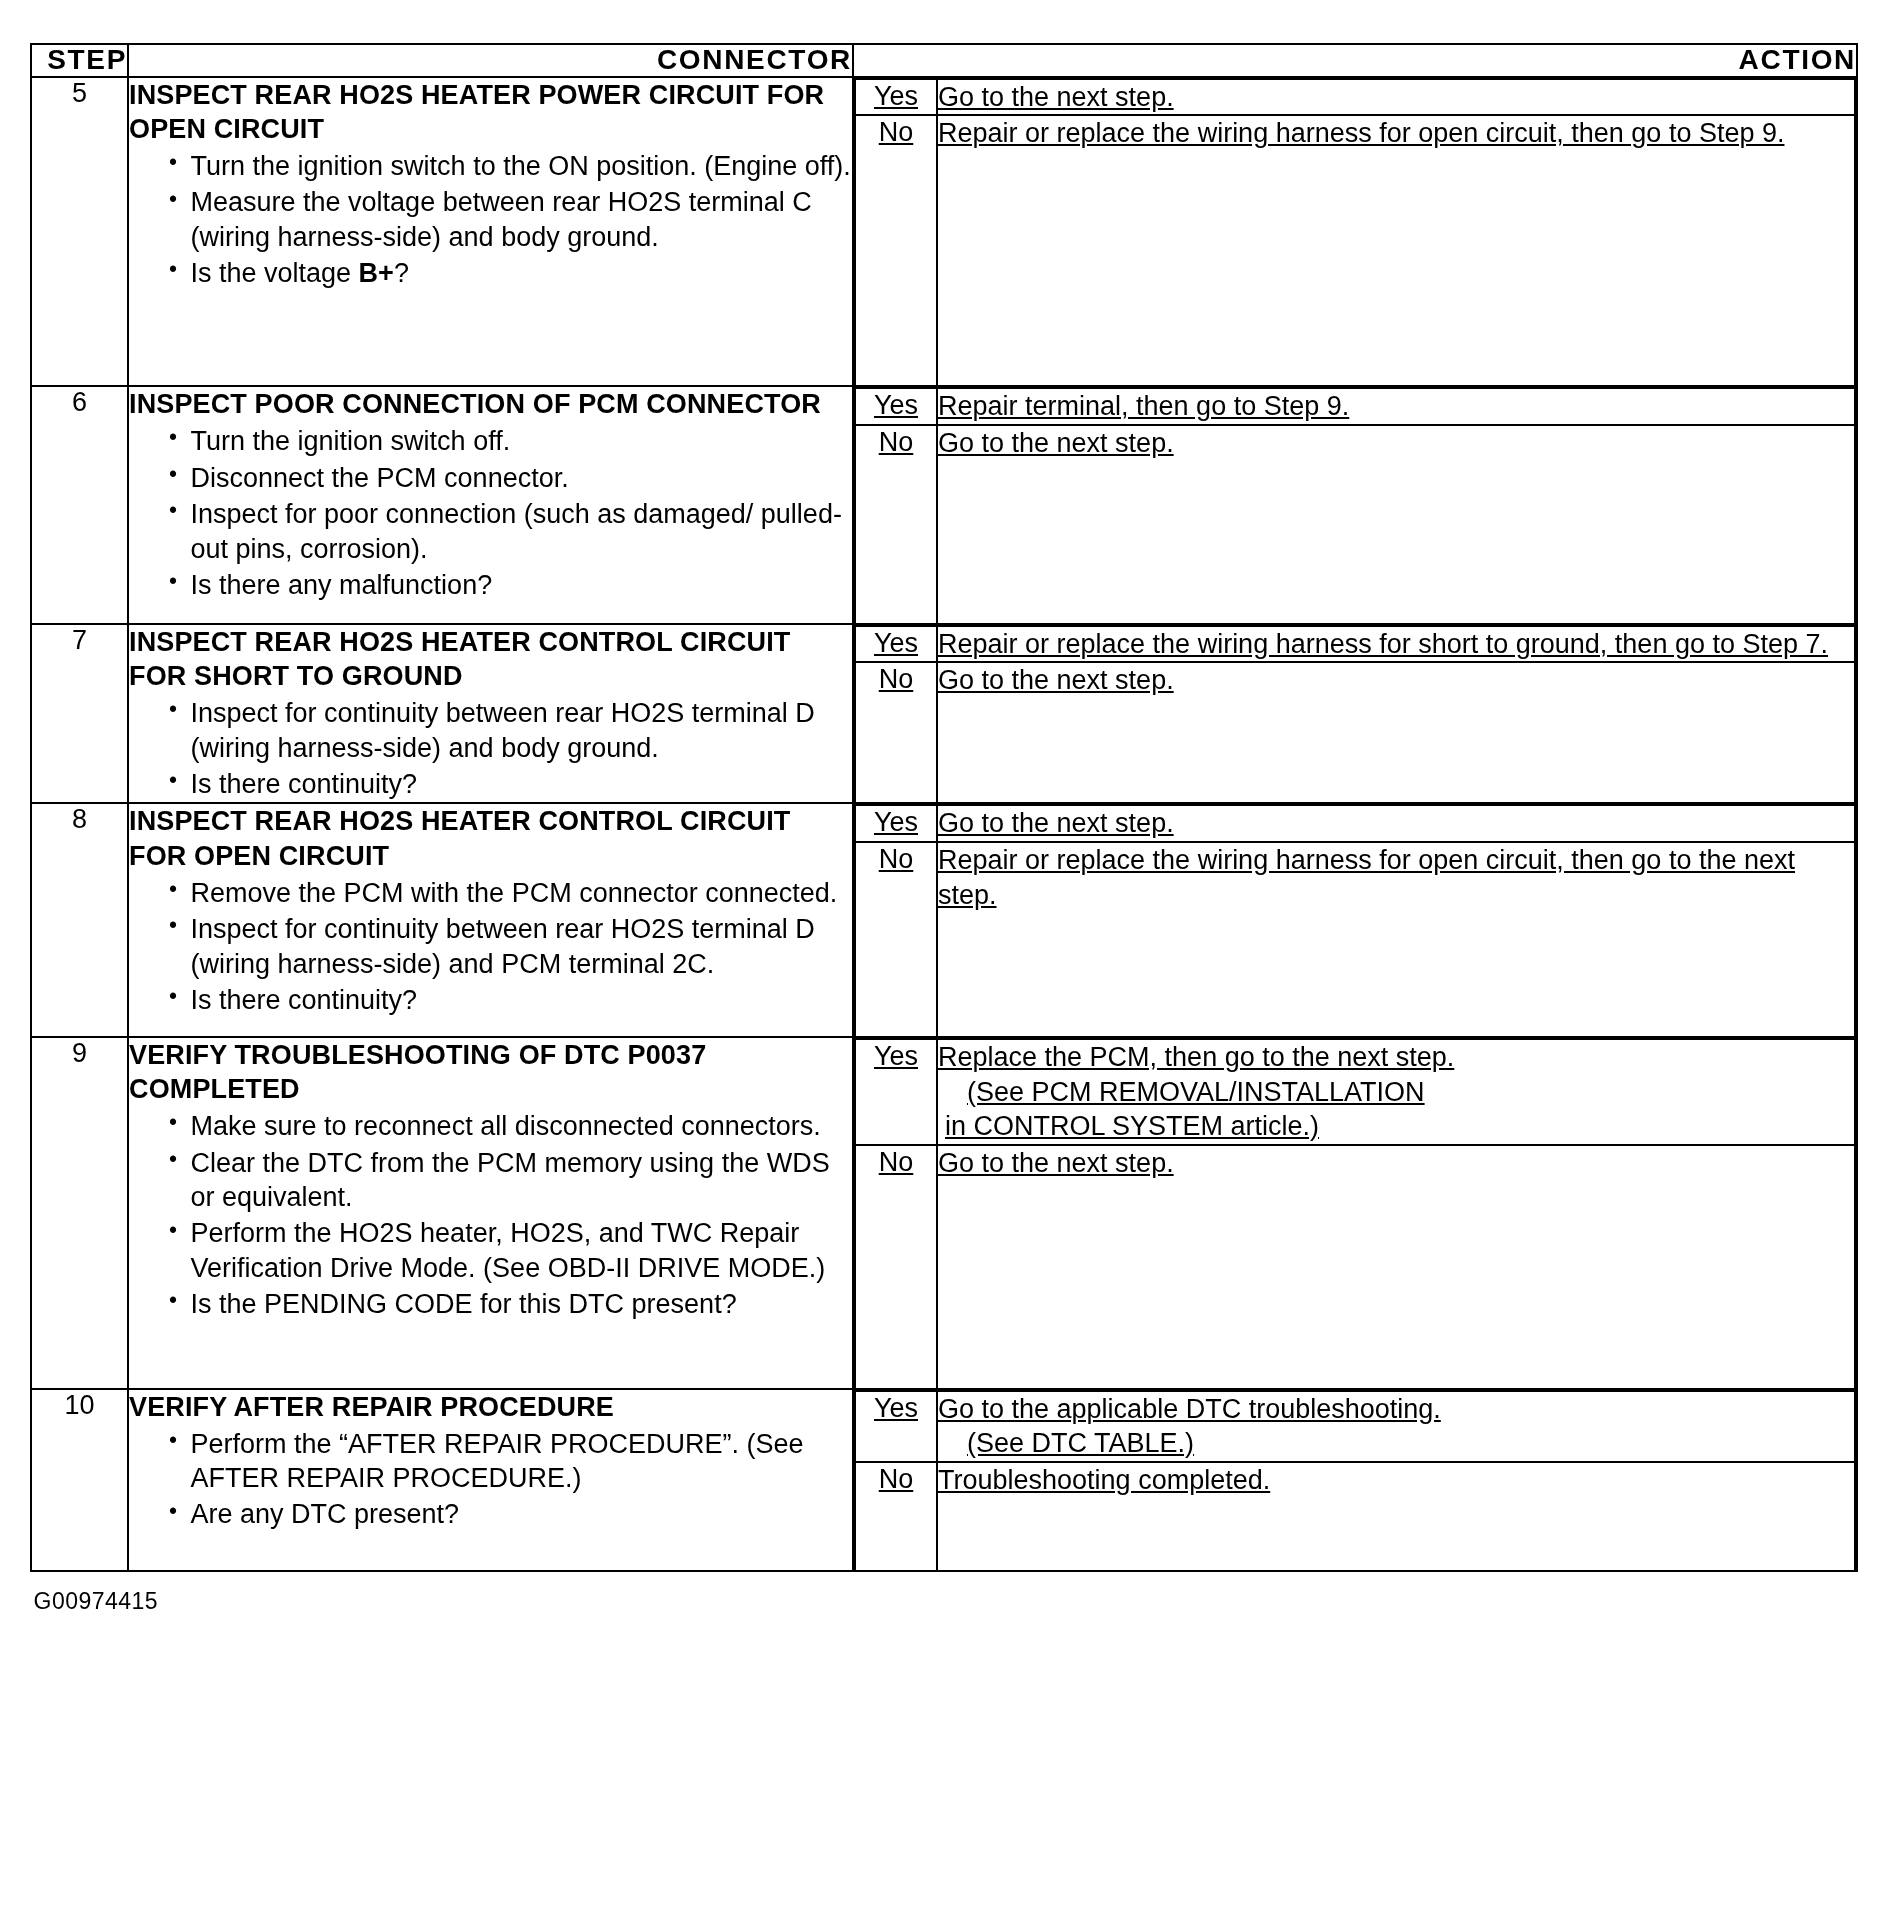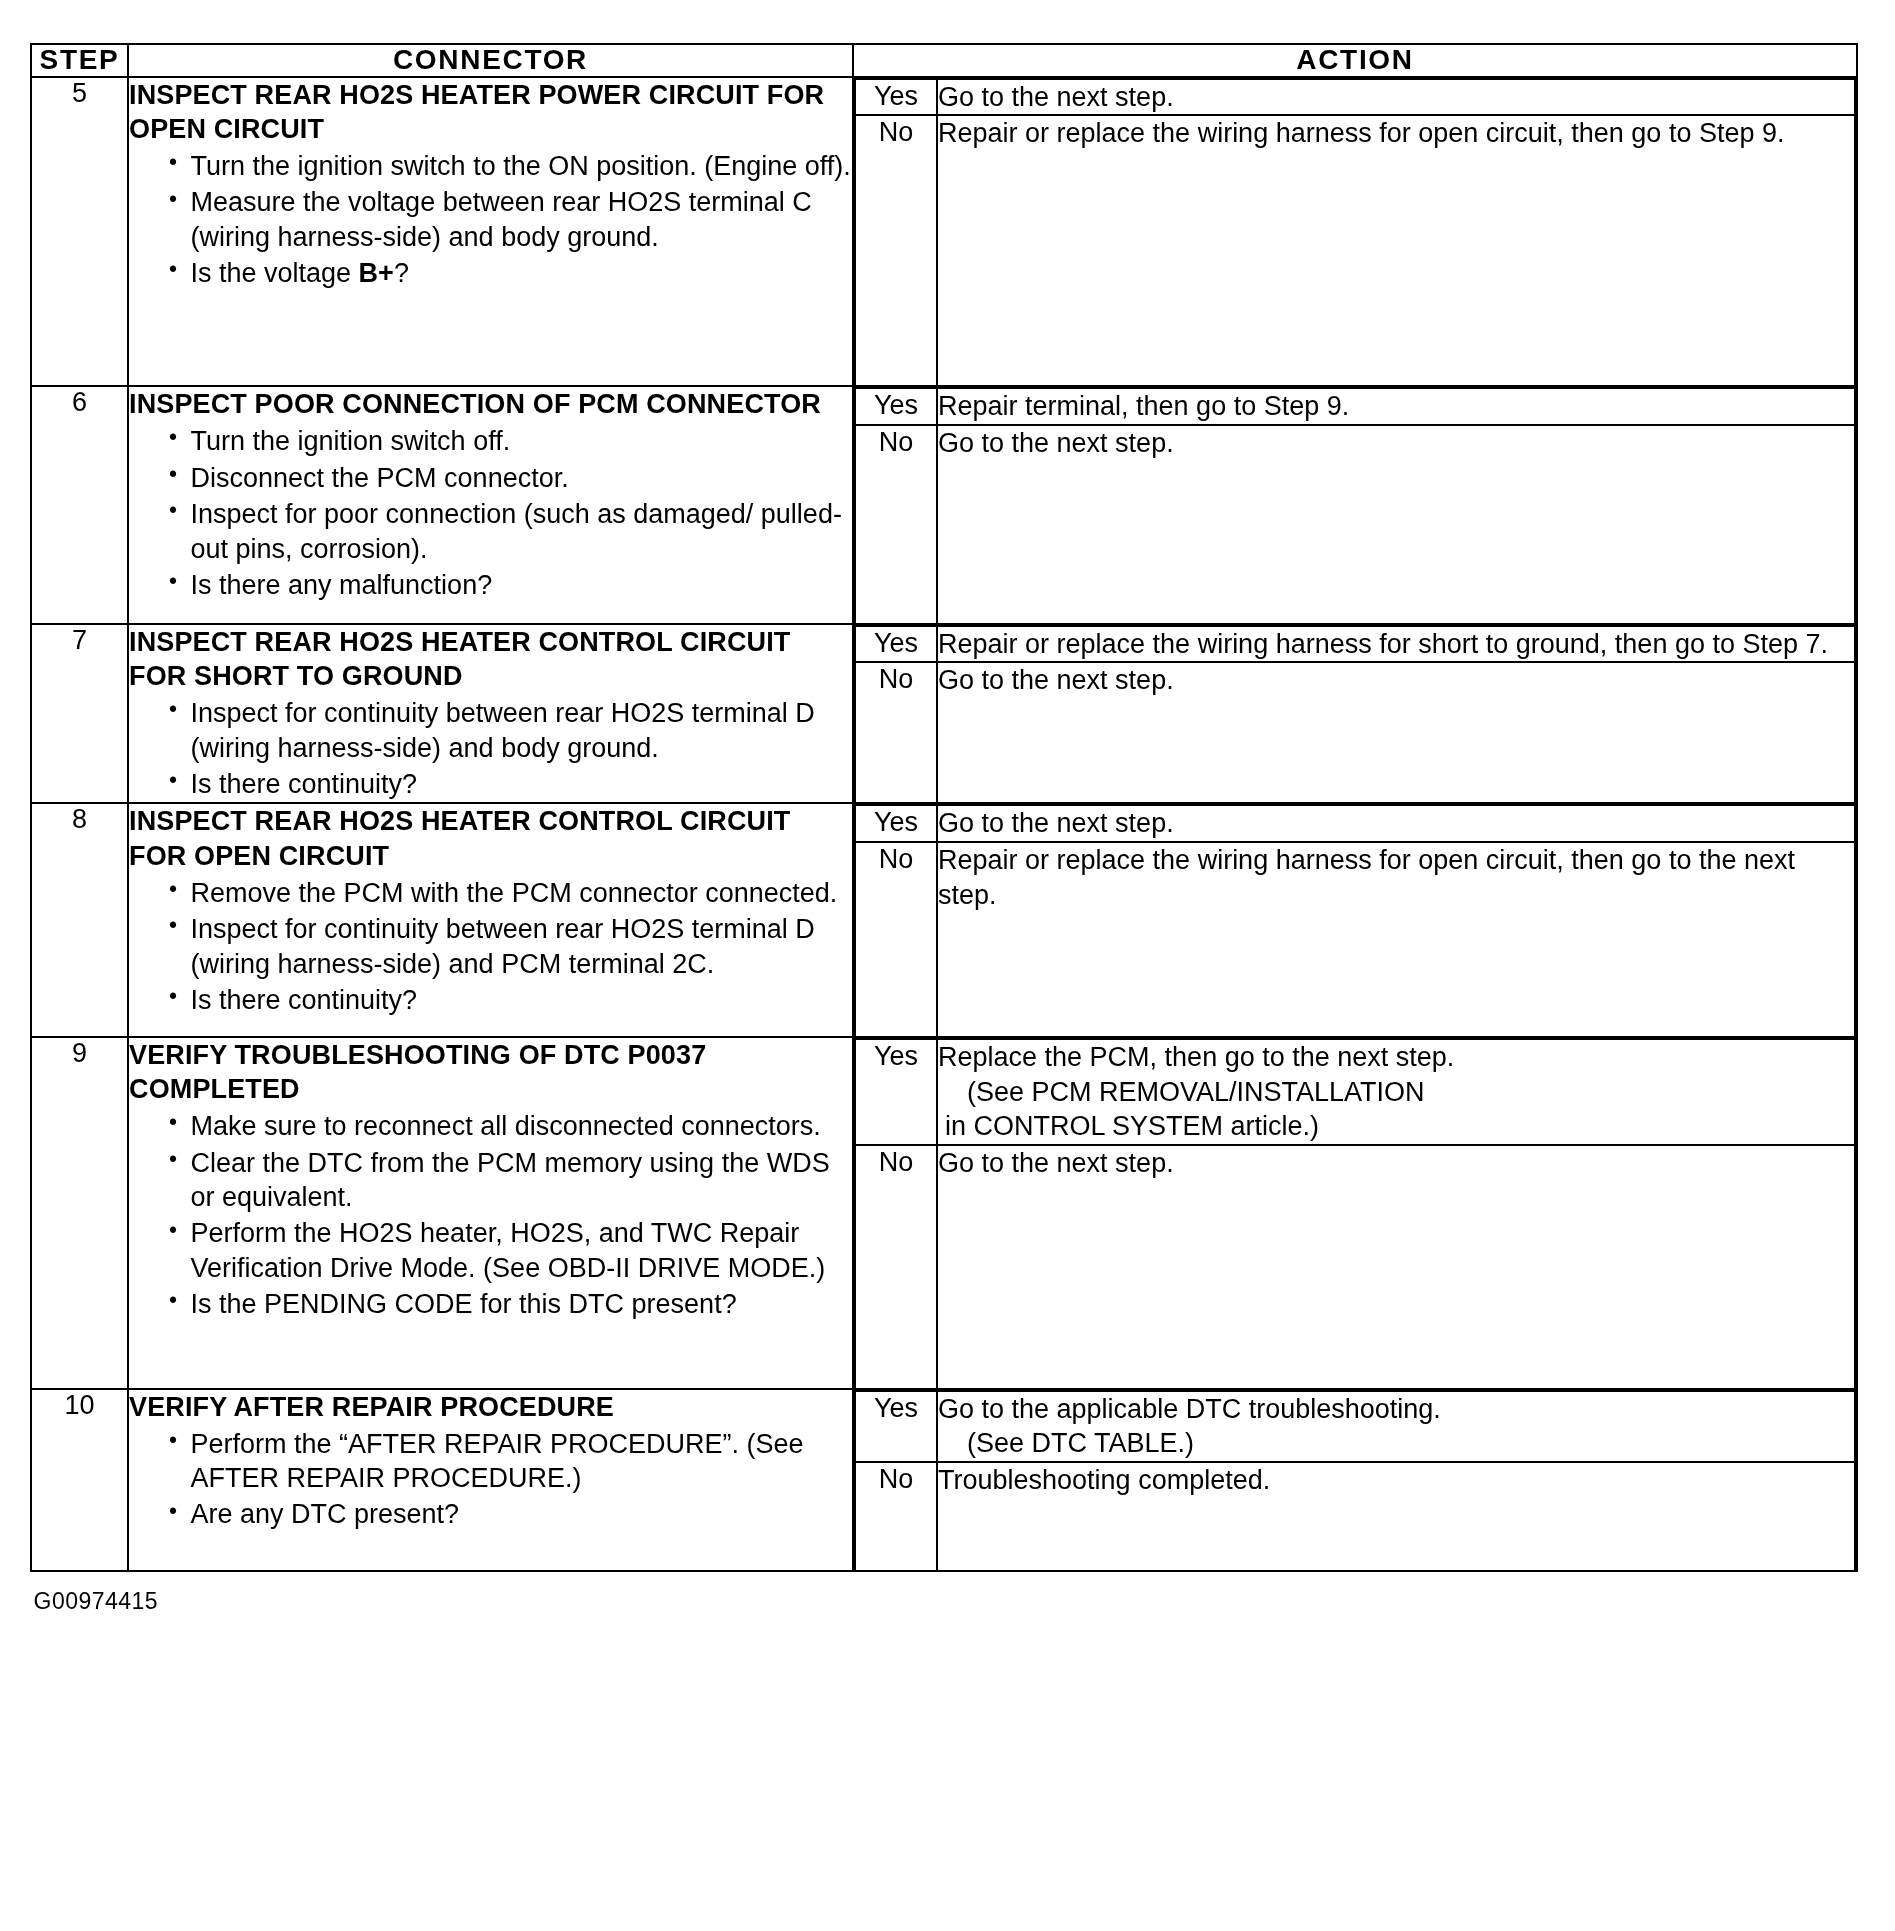--- a/index.html
+++ b/index.html
@@ -30,21 +30,21 @@
     vertical-align: top;
     padding: 0;
   }
   
   col.c-step   { width: 97px; }
   col.c-insp   { width: 725px; }
   col.c-yn     { width: 82px; }
   col.c-action { width: 922px; }
 
   thead th {
-    text-align: center;
+    text-align: right;
     font-size: 28px;
     font-weight: bold;
     letter-spacing: 0.06em;
     padding: 9px 0 10.7px 0;
     line-height: 1.1;
     border-radius: 9px;
   }
   .step-num {
     text-align: center;
     font-size: 27px;
@@ -102,20 +102,21 @@
   .inner-split {
     border-collapse: collapse;
     width: 100%;
     table-layout: fixed;
   }
   .inner-split td {
     border: 0;
     border-bottom: 2.7px solid #000;
     vertical-align: top;
     padding: 0;
+    text-decoration: underline;
   }
   .inner-split tr:last-child td {
     border-bottom: 0;
   }
   td.nopad { padding: 0; }
   .footer-code {
     margin-top: 16px;
     font-size: 23px;
     letter-spacing: 0.02em;
     padding-left: 3.6px;

